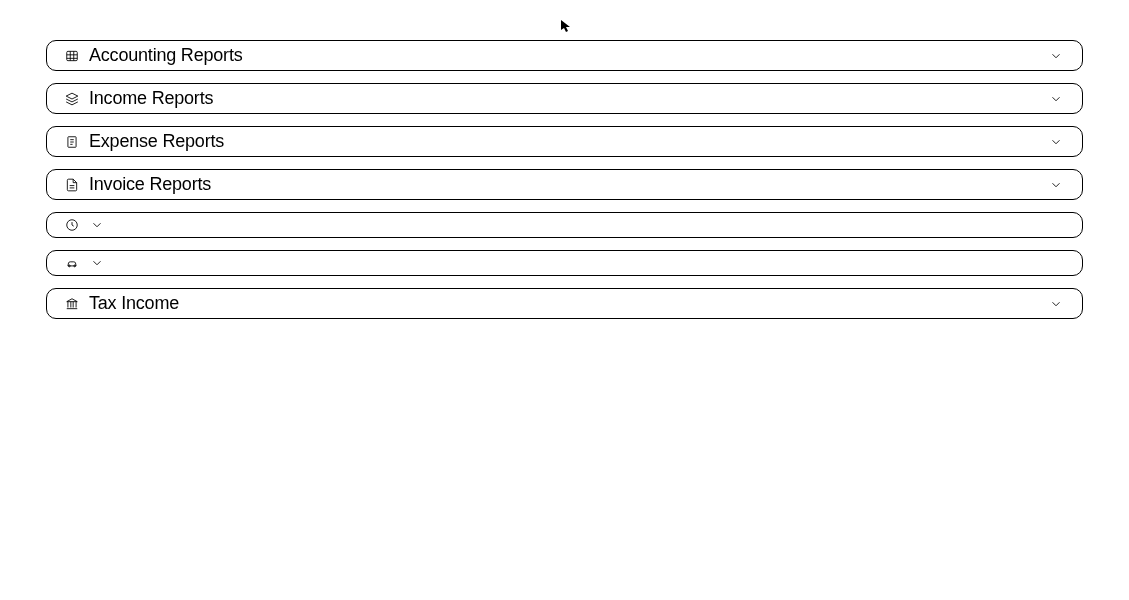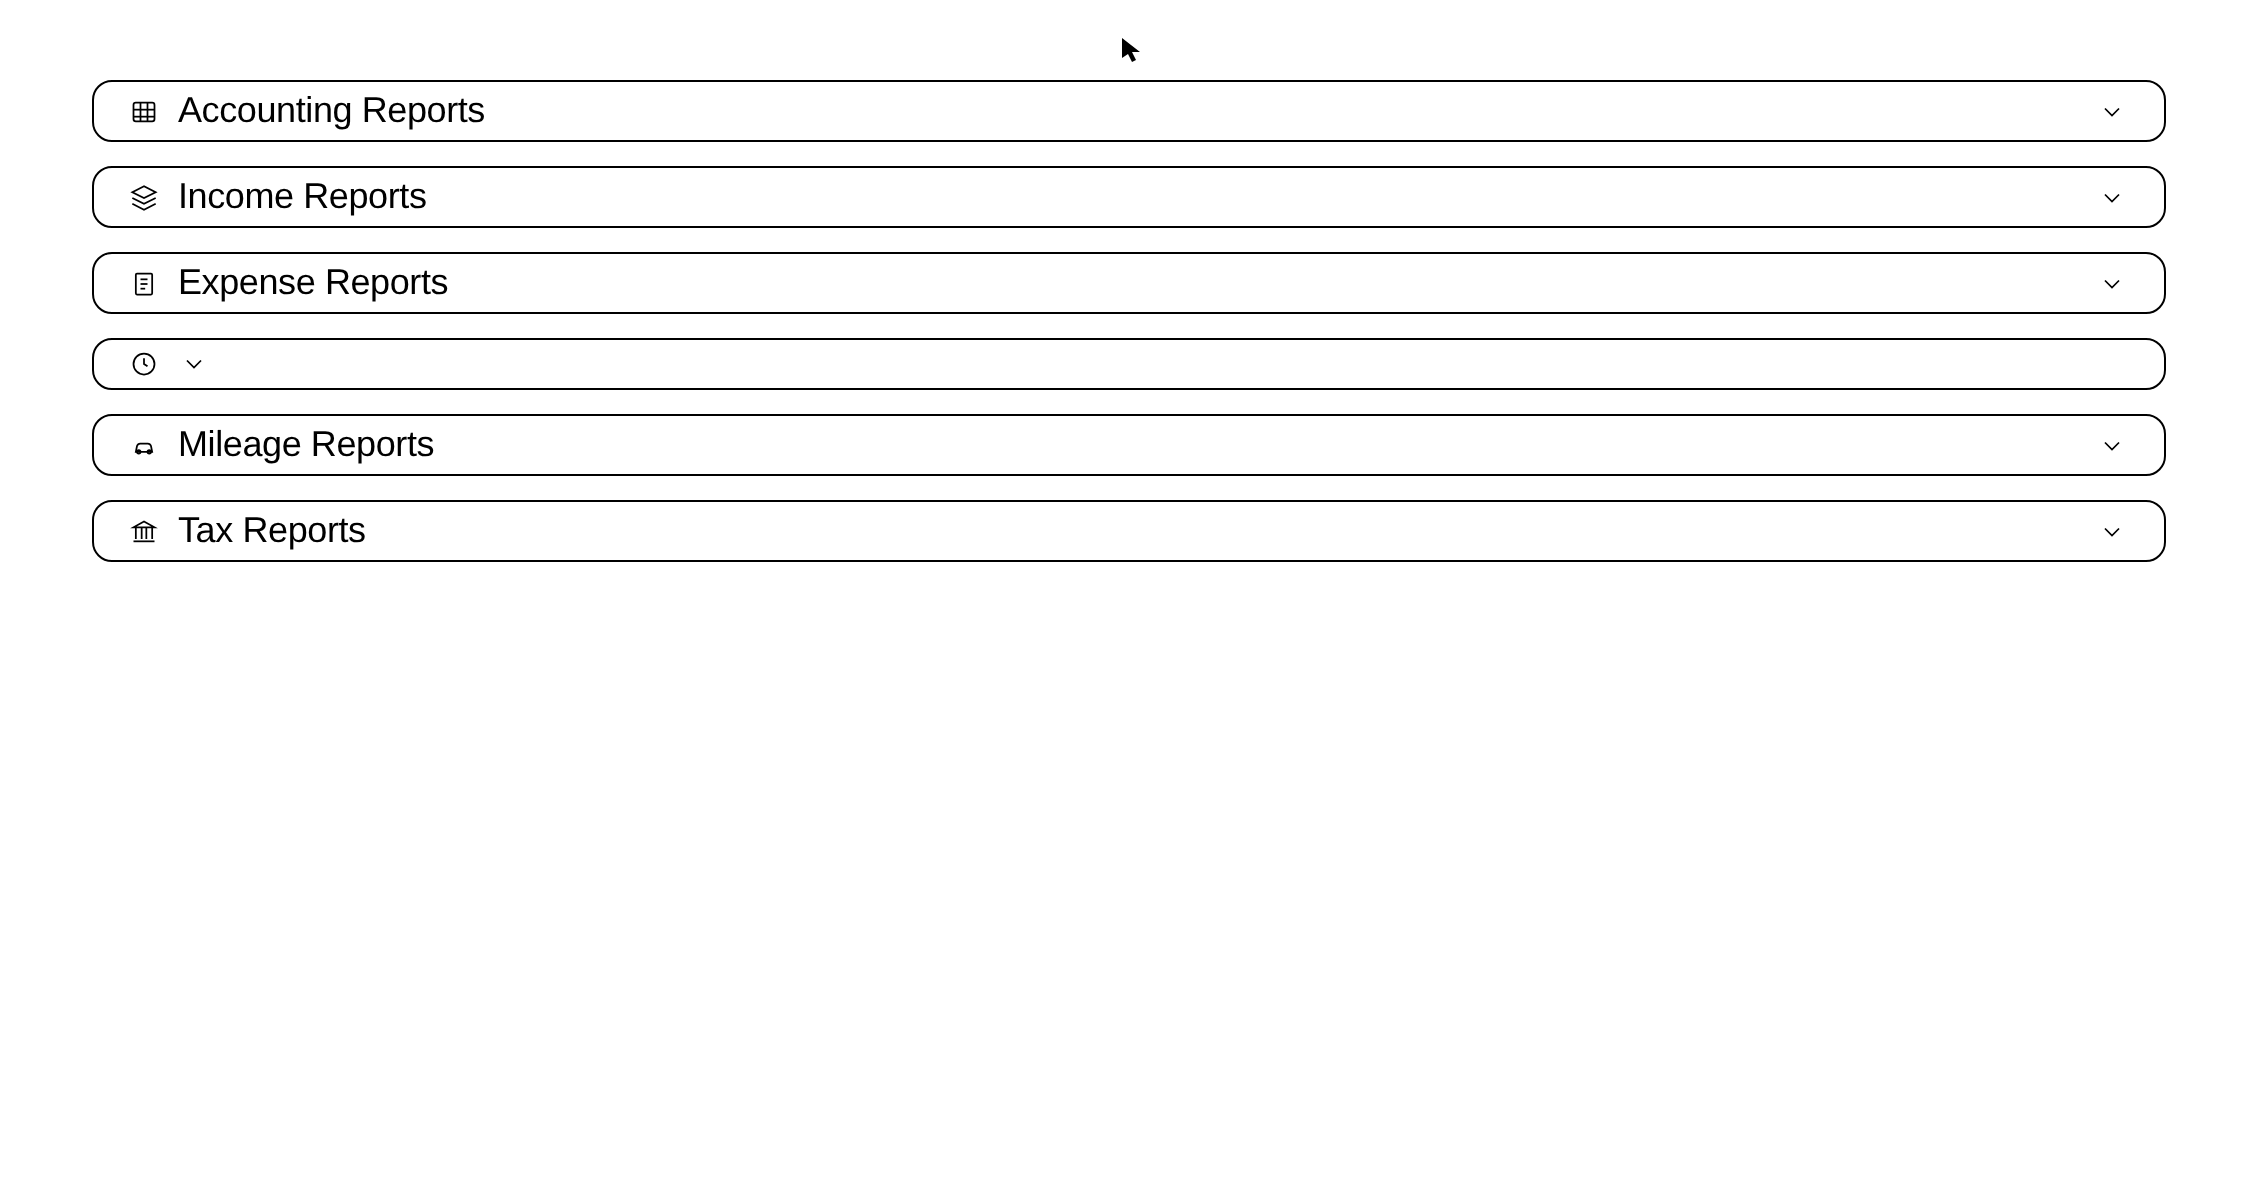--- a/index.html
+++ b/index.html
@@ -124,20 +124,36 @@
         </svg>
     </span>
     <span class="report-label">Expense Reports</span>
     <span class="chevron">
       <svg viewBox="0 0 24 24">
           <polyline points="6 9 12 15 18 9"></polyline>
         </svg>
     </span>
   </div>
 
+  <div class="report-item">
+    <span class="report-icon">
+      <svg viewBox="0 0 24 24">
+          <path d="M14 2H6a2 2 0 0 0-2 2v16a2 2 0 0 0 2 2h12a2 2 0 0 0 2-2V8z"></path>
+          <polyline points="14 2 14 8 20 8"></polyline>
+          <line x1="8" y1="13" x2="16" y2="13"></line>
+          <line x1="8" y1="17" x2="16" y2="17"></line>
+        </svg>
+    </span>
+    <span class="report-label">Invoice Reports</span>
+    <span class="chevron">
+      <svg viewBox="0 0 24 24">
+          <polyline points="6 9 12 15 18 9"></polyline>
+        </svg>
+    </span>
+  </div>
 
   <div class="report-item">
     <span class="report-icon">
       <svg viewBox="0 0 24 24">
           <circle cx="12" cy="12" r="9"></circle>
           <polyline points="12 7 12 12 15 14"></polyline>
         </svg>
     </span>
     <span class="chevron">
       <svg viewBox="0 0 24 24">
@@ -147,40 +163,39 @@
   </div>
 
   <div class="report-item">
     <span class="report-icon">
       <svg viewBox="0 0 24 24">
           <path d="M5 17h14l-1-5a3 3 0 0 0-3-2H9a3 3 0 0 0-3 2z"></path>
           <circle cx="7.5" cy="17" r="1.5"></circle>
           <circle cx="16.5" cy="17" r="1.5"></circle>
         </svg>
     </span>
-    <span class="report-label">Mileage Reports</span>
     <span class="chevron">
       <svg viewBox="0 0 24 24">
           <polyline points="6 9 12 15 18 9"></polyline>
         </svg>
     </span>
   </div>
 
   <div class="report-item">
     <span class="report-icon">
       <svg viewBox="0 0 24 24">
           <polygon points="12 3 3 8 21 8 12 3"></polygon>
           <line x1="5" y1="8" x2="5" y2="18"></line>
           <line x1="10" y1="8" x2="10" y2="18"></line>
           <line x1="14" y1="8" x2="14" y2="18"></line>
           <line x1="19" y1="8" x2="19" y2="18"></line>
           <line x1="3" y1="20" x2="21" y2="20"></line>
         </svg>
     </span>
-    <span class="report-label">Tax Reports</span>
+    <span class="report-label">Tax Income</span>
     <span class="chevron">
       <svg viewBox="0 0 24 24">
           <polyline points="6 9 12 15 18 9"></polyline>
         </svg>
     </span>
   </div>
 
 </div>
 
 <div class="cursor">

